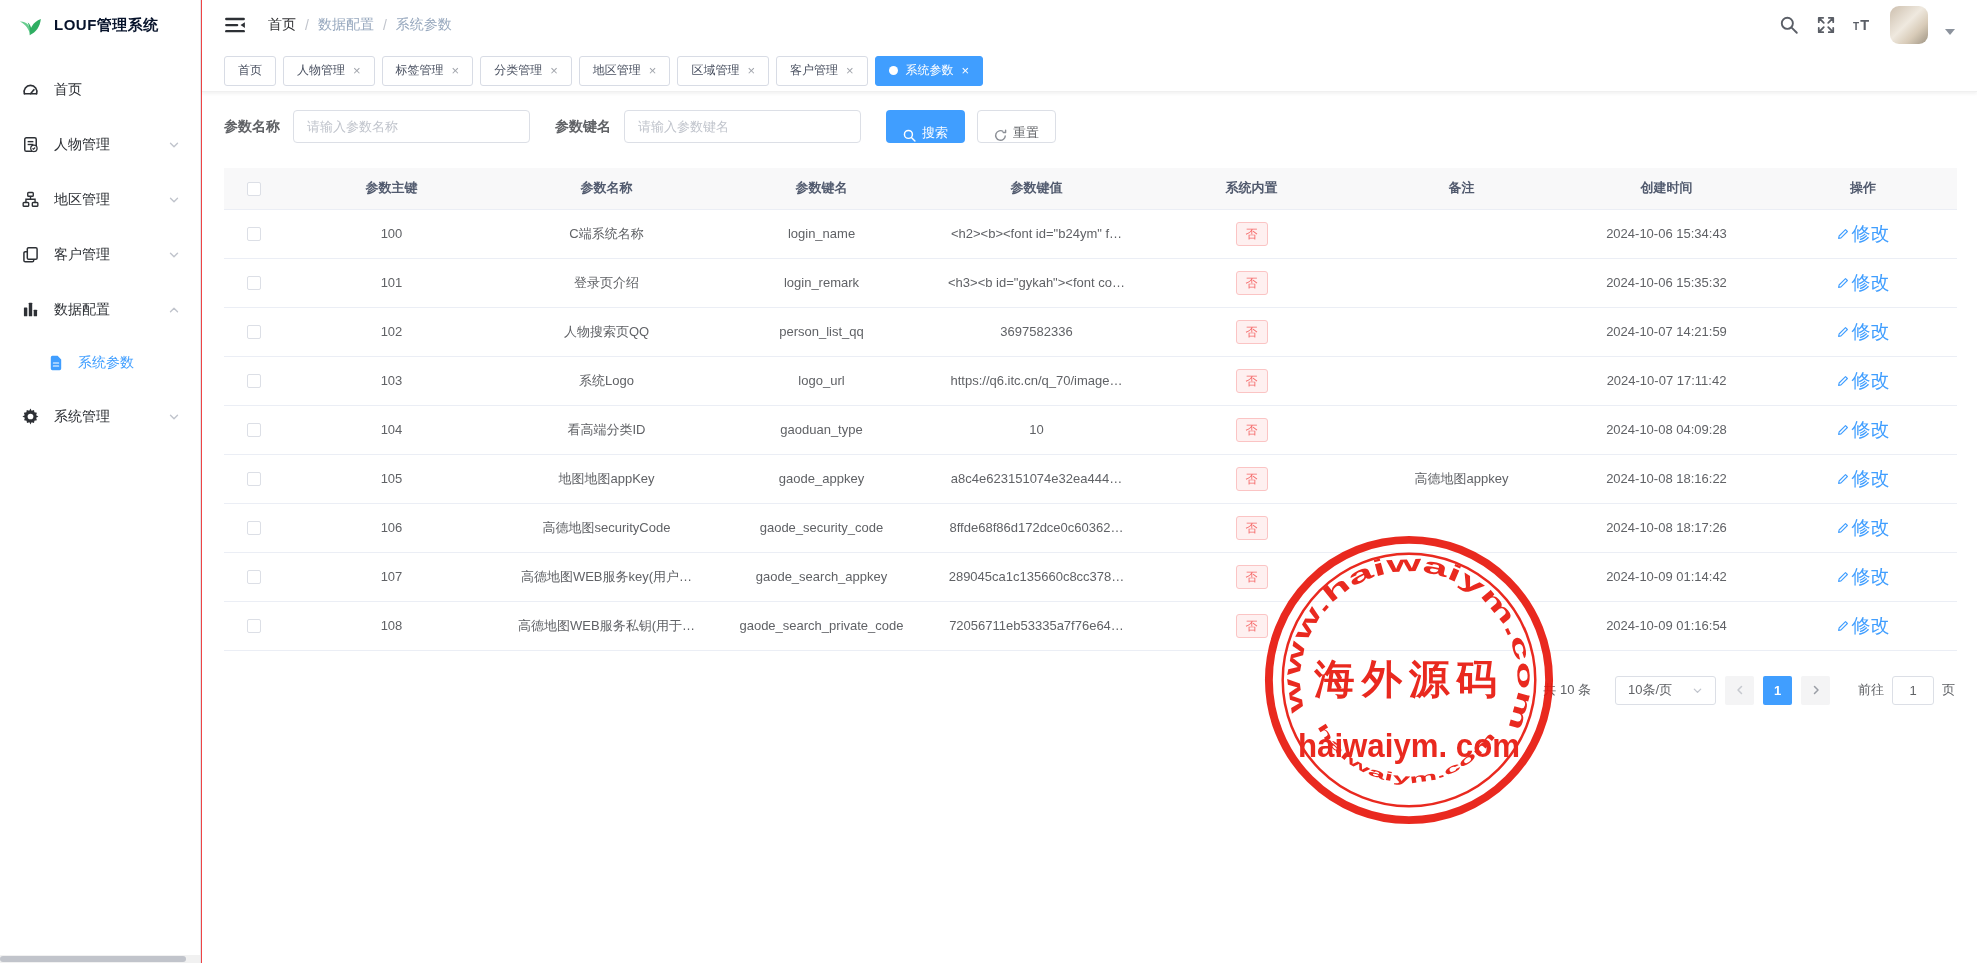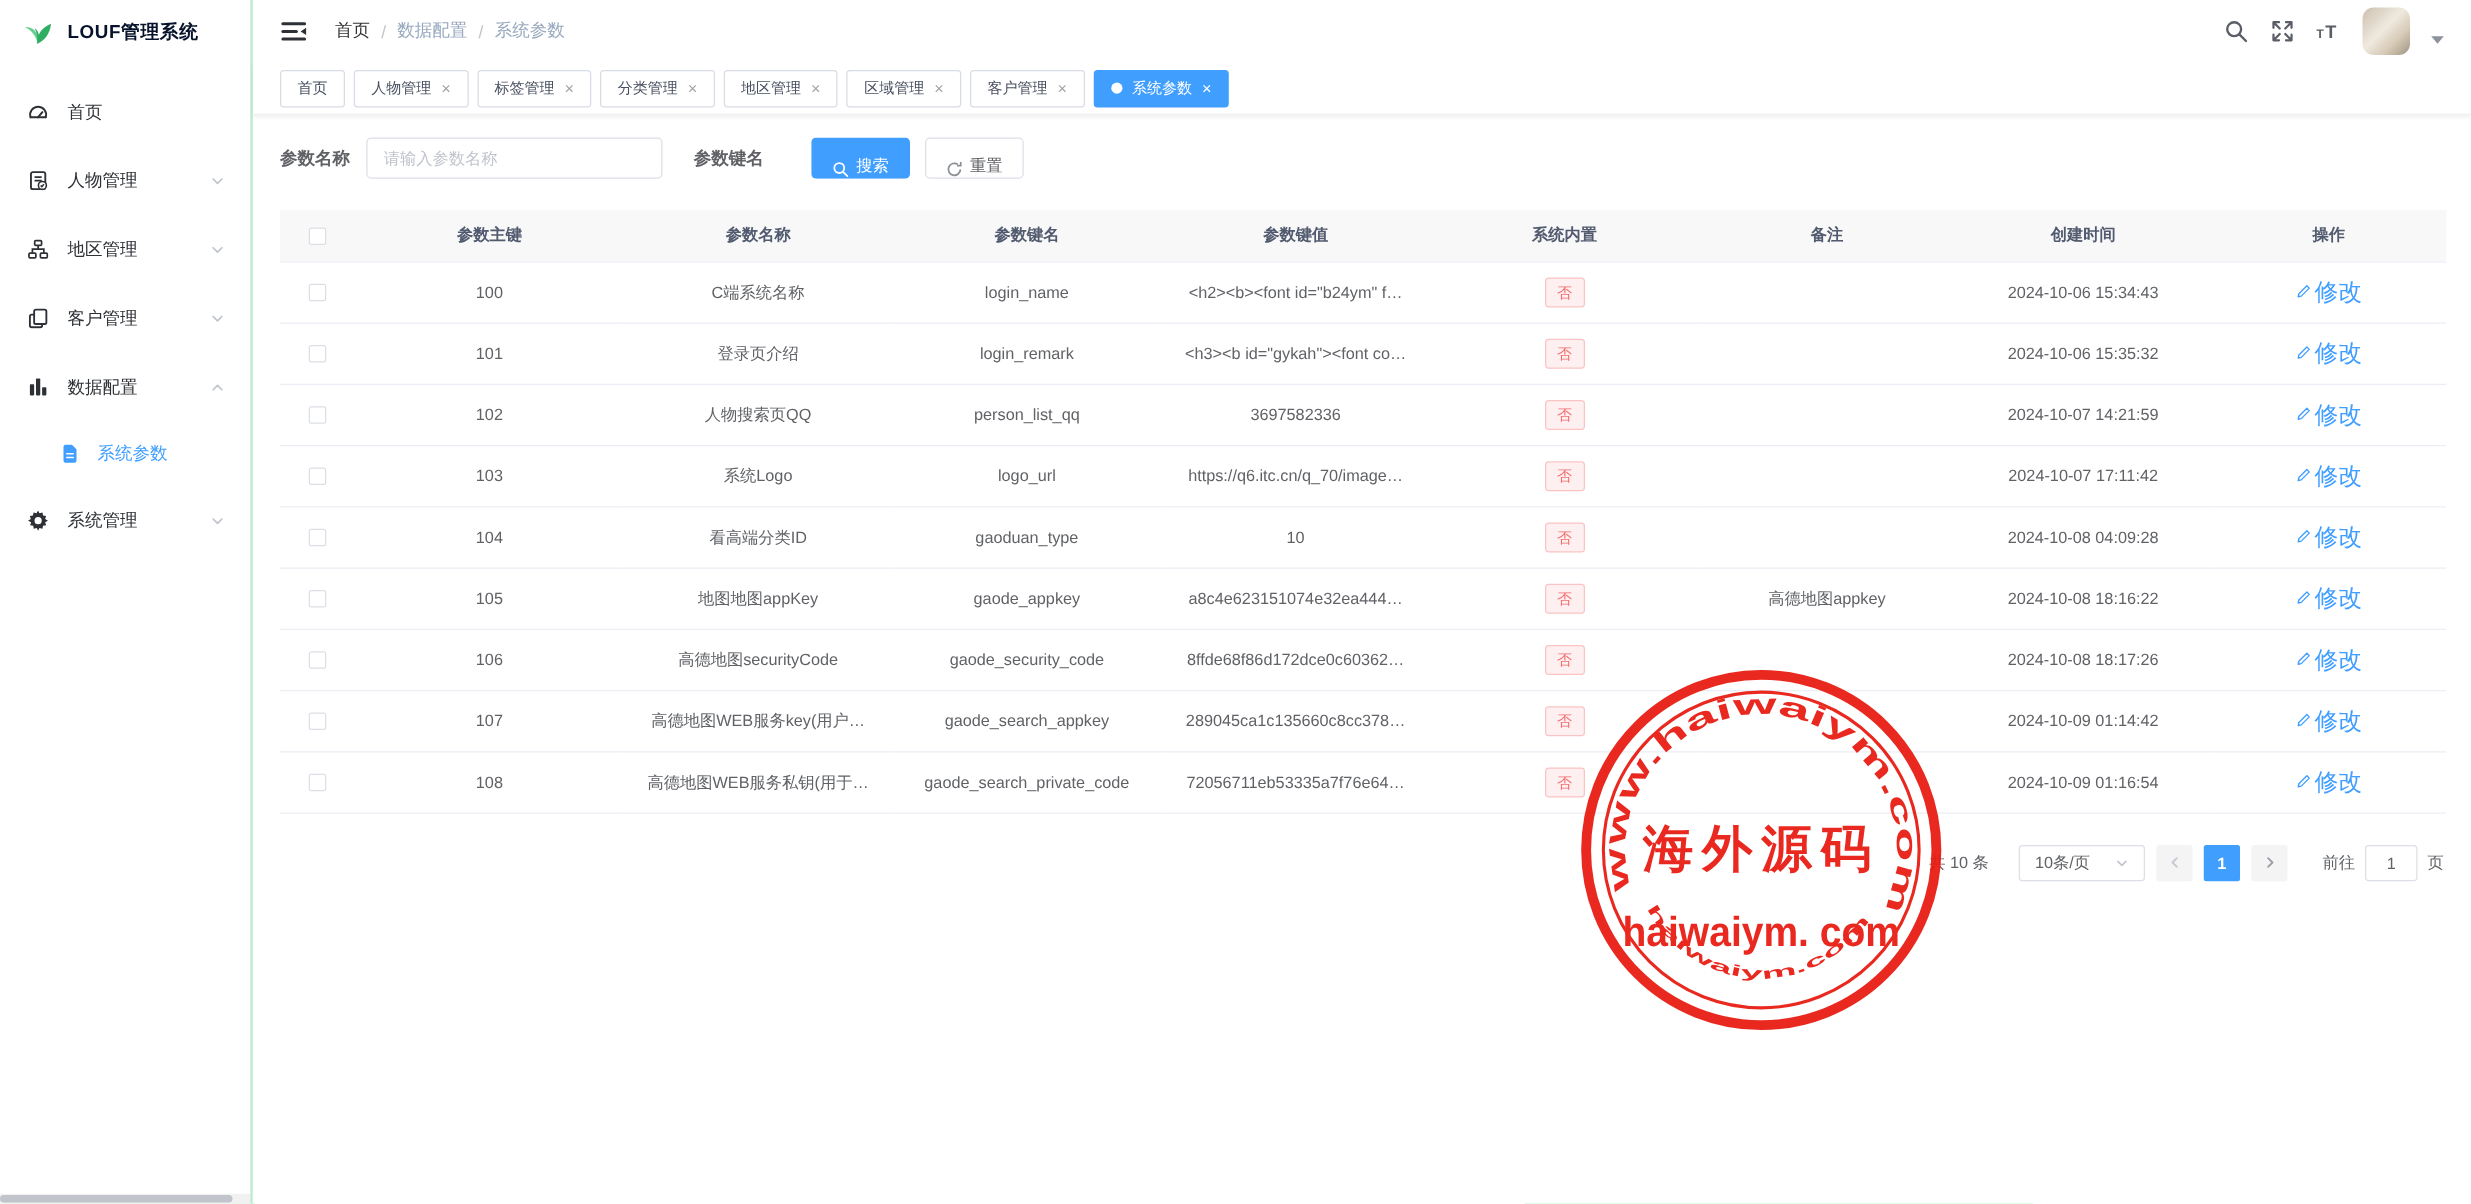--- a/index.html
+++ b/index.html
@@ -1,18 +1,18 @@
 <!DOCTYPE html>
 <html><head>
 <meta charset="utf-8">
 <style>
   * { margin:0; padding:0; box-sizing:border-box; }
   html,body { width:1977px; height:963px; overflow:hidden; background:#fff;
               font-family:"Liberation Sans", sans-serif; }
-  .screen { position:relative; width:1977px; height:963px; background:#86efac; }
+  .screen { position:relative; width:1977px; height:963px; background:#ef4444; }
 
   
   .sidebar { position:absolute; left:0; top:0; width:201px; height:963px;
              background:#fff; border-right:1px solid #e2e5ea; }
   .logo-row { height:50px; display:flex; align-items:center; padding-left:16px; }
   .logo-icon { width:28px; height:28px; display:inline-flex; align-items:center; justify-content:center; }
   .logo-title { font-size:15px; font-weight:bold; color:#07132b; margin-left:10px; letter-spacing:.5px; }
   .sidebar-menu { padding-top:12px; }
   .menu-item { height:55px; display:flex; align-items:center; padding:0 20px 0 22px;
                color:#2d3035; font-size:14px; cursor:pointer; }
@@ -294,20 +294,21 @@
           <span>系统参数</span>
           <span class="tab-close">×</span>
         </span>
       </div>
 
     <div class="search-row">
       <span class="search-label">参数名称</span>
       <input class="search-input" placeholder="请输入参数名称" style="">
       <span class="gap-lg"></span>
       <span class="search-label">参数键名</span>
+      <input class="search-input" placeholder="请输入参数键名" style="">
       <button class="btn btn-primary">
         <svg width="13" height="13" viewBox="0 0 18 18" fill="none" stroke="#fff" stroke-width="2">
           <circle cx="7.5" cy="7.5" r="5.5"></circle>
             <line x1="12" y1="12" x2="16.5" y2="16.5" stroke-linecap="round"></line>
         </svg>
         <span>搜索</span>
       </button>
       <button class="btn btn-plain">
         <svg width="13" height="13" viewBox="0 0 14 14" fill="none" stroke="#8a8e95" stroke-width="1.5">
           <path d="M12.2 7A5.2 5.2 0 1 1 10 2.7"></path>

